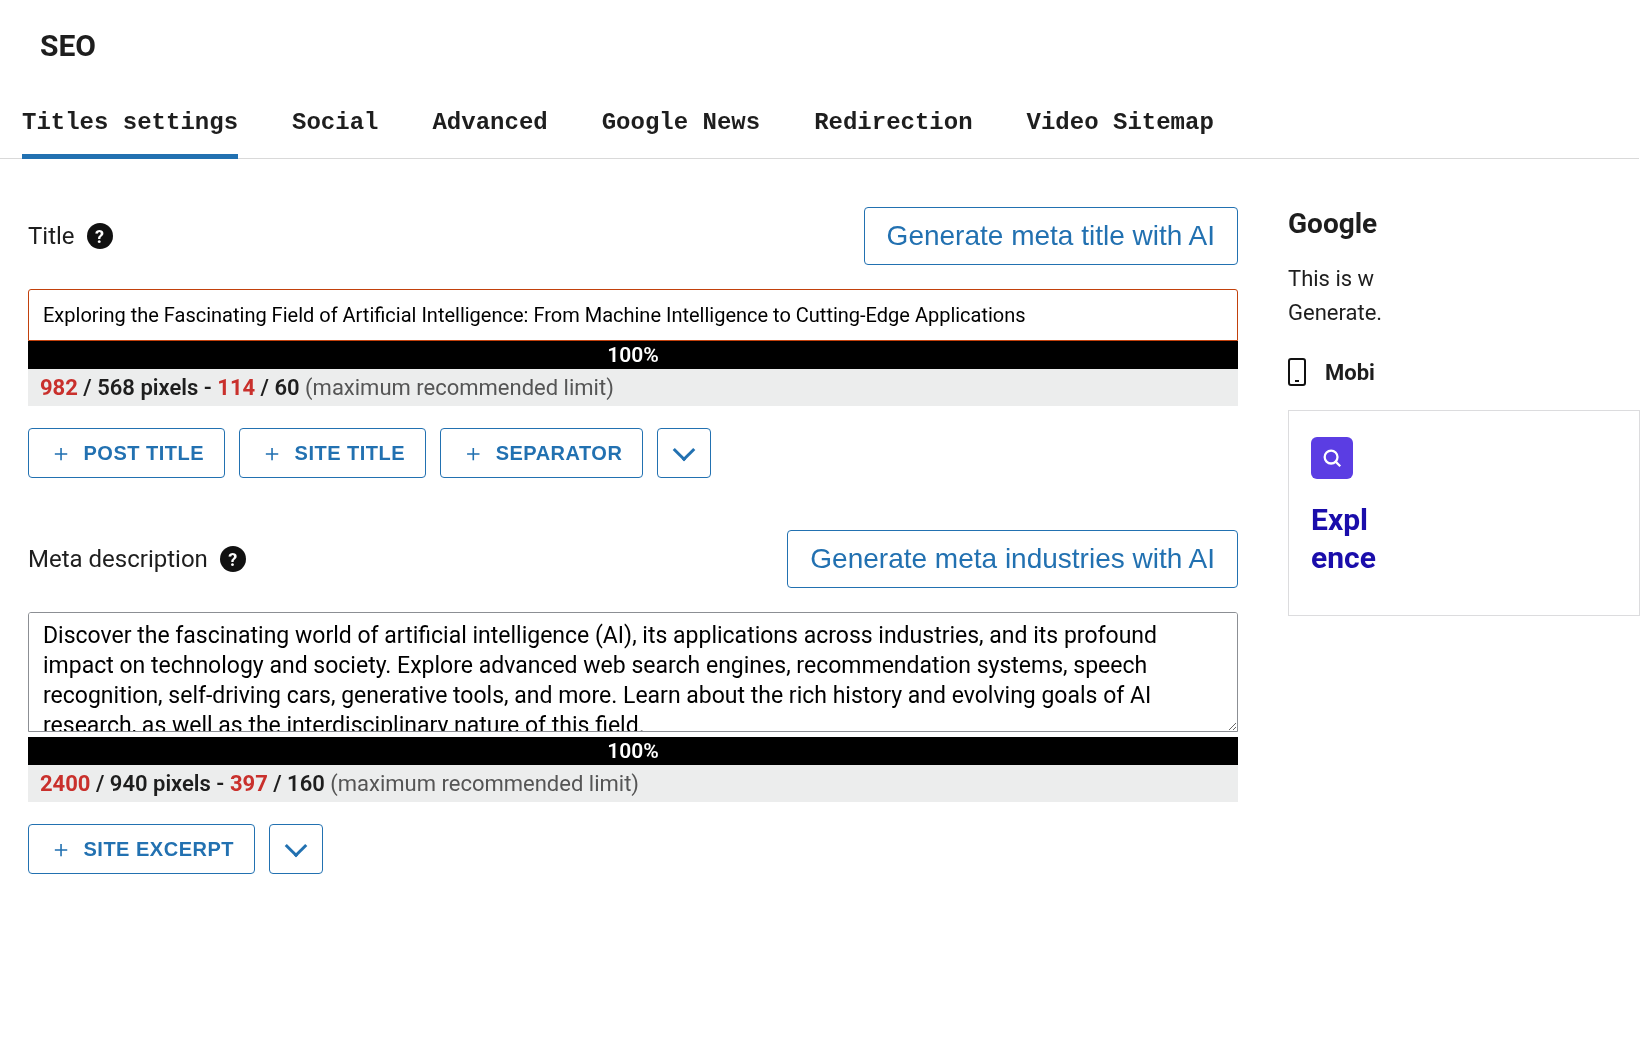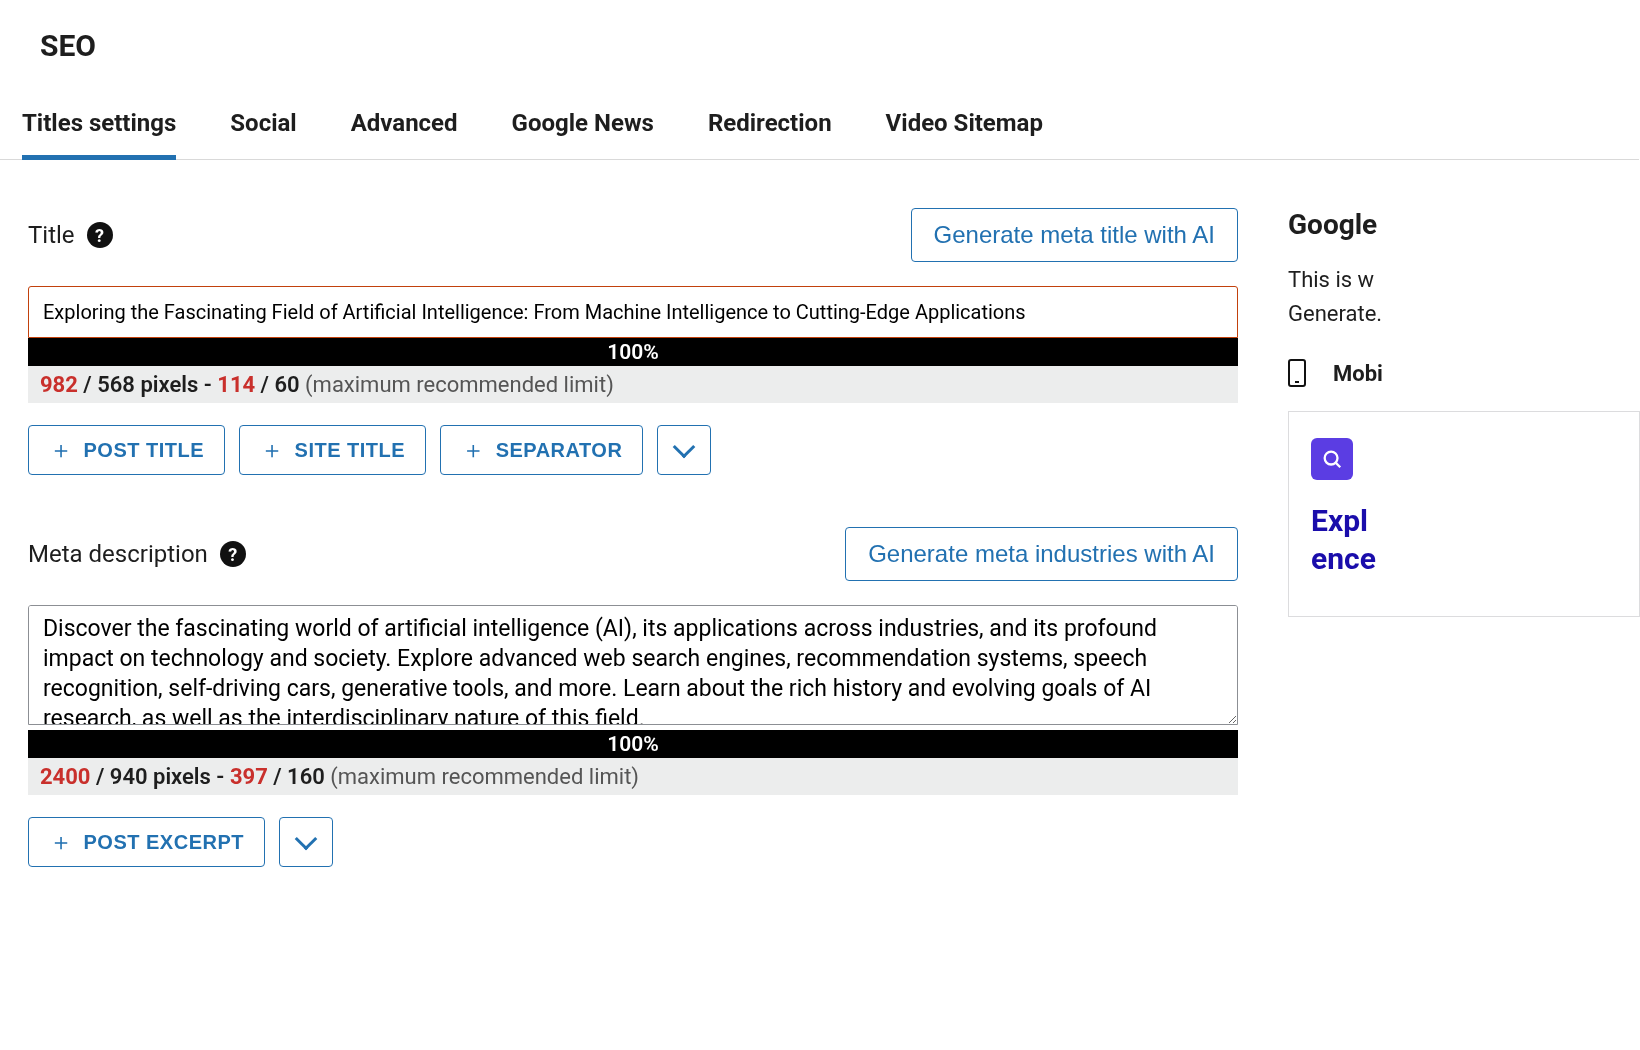--- a/index.html
+++ b/index.html
@@ -16,20 +16,21 @@
     font-size: 30px;
     font-weight: 700;
     padding: 28px 40px 22px 40px;
   }
   .tabs {
     display: flex;
     gap: 54px;
     padding: 0 22px;
     border-bottom: 1px solid #d9d9d9;
     margin: 10px 1px 0 0;
+    font-family: Liberation Mono, monospace;
   }
   .tab {
     font-size: 24px;
     font-weight: 700;
     padding: 14px 0 18px 0;
     cursor: pointer;
     color: #1e1e1e;
   }
   .tab.active {
     border-bottom: 5px solid #2271b1;
@@ -68,21 +69,21 @@
     display: inline-flex;
     align-items: center;
     justify-content: center;
     font-size: 18px;
     font-weight: 700;
   }
   .ai-button {
     border: 1px solid #2271b1;
     color: #2271b1;
     background: #fff;
-    font-size: 24px;
+    font-size: 28px;
     font-weight: 400;
     padding: 12px 22px;
     border-radius: 4px;
     cursor: pointer;
   }
   .text-input {
     width: 100%;
     height: 52px;
     border: 1px solid #c2410c;
     border-radius: 3px 3px 0 0;
@@ -152,21 +153,21 @@
     border-bottom: 3px solid #2271b1;
     transform: rotate(45deg);
     margin-top: -6px;
   }
 
   .section-gap { height: 52px; }
 
   
   .preview-h { font-size: 28px; font-weight: 700; margin-bottom: 22px; }
   .preview-text { font-size: 22px; line-height: 34px; margin-bottom: 28px; }
-  .mobile-row { display: flex; align-items: center; gap: 27px; font-size: 22px; font-weight: 700; margin-bottom: 24px; }
+  .mobile-row { display: flex; align-items: center; gap: 19px; font-size: 22px; font-weight: 700; margin-bottom: 24px; }
   .device-icon {
     width: 18px; height: 28px; border: 2px solid #111; border-radius: 3px; display: inline-block; position: relative;
   }
   .device-icon::after { content:""; position:absolute; bottom:2px; left:50%; width:4px; height:2px; background:#111; transform:translateX(-50%);}
   .preview-card { border: 1px solid #dcdcde; padding: 26px 22px; }
   .fav-row { display:flex; align-items:center; gap:16px; margin-bottom: 22px;}
   .favicon { width:42px; height:42px; background:#5b3de3; border-radius:6px; display:flex; align-items:center; justify-content:center;}
   .favicon svg { width:22px; height:22px; stroke:#fff; fill:none; stroke-width:2.5; }
   .preview-title { color:#1a0dab; font-size:30px; line-height:38px; margin-bottom:12px;font-weight:bold;}
   .preview-meta { color:#4d5156; font-size:22px; line-height:28px;}
@@ -240,21 +241,21 @@
     <div class="progress-bar">100%</div>
     <div class="stats-bar">
       <span class="stat-over">2400</span><span> / </span><span>940</span>
       <span> <span>pixels</span></span><span> - </span><span class="stat-over">397</span><span> / </span><span>160</span>
       <span class="stat-grey"> <span>(maximum recommended limit)</span></span>
     </div>
 
     <div class="tag-row">
       <button class="tag-btn">
           <span class="plus">＋</span>
-          <span>POST EXCERPT</span>
+          <span>SITE EXCERPT</span>
         </button>
       <button class="tag-btn dropdown">
           <span class="chevron-down"></span>
         </button>
     </div>
 
   </div>
 
   <div class="right-col">
     <div class="preview-h">Google</div>

